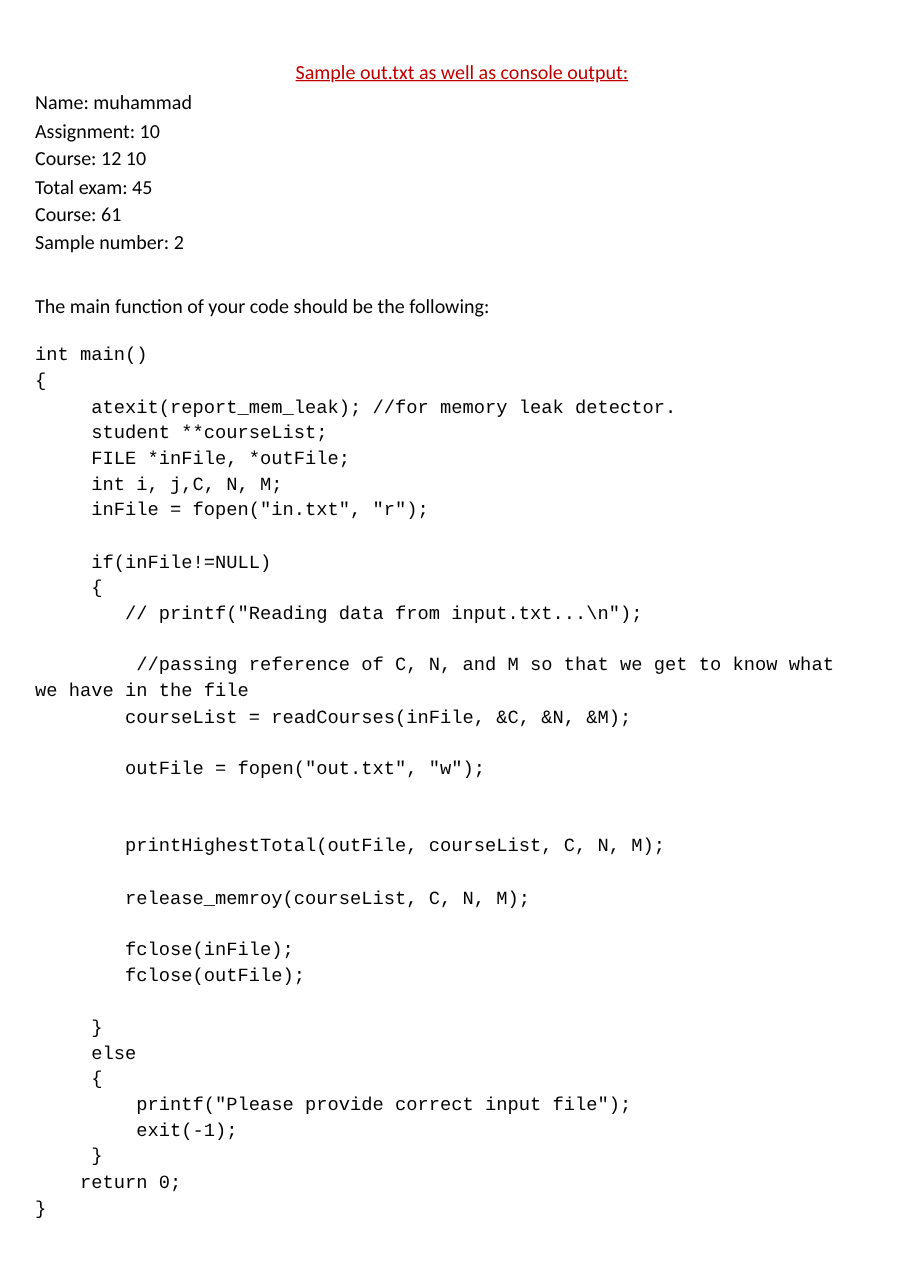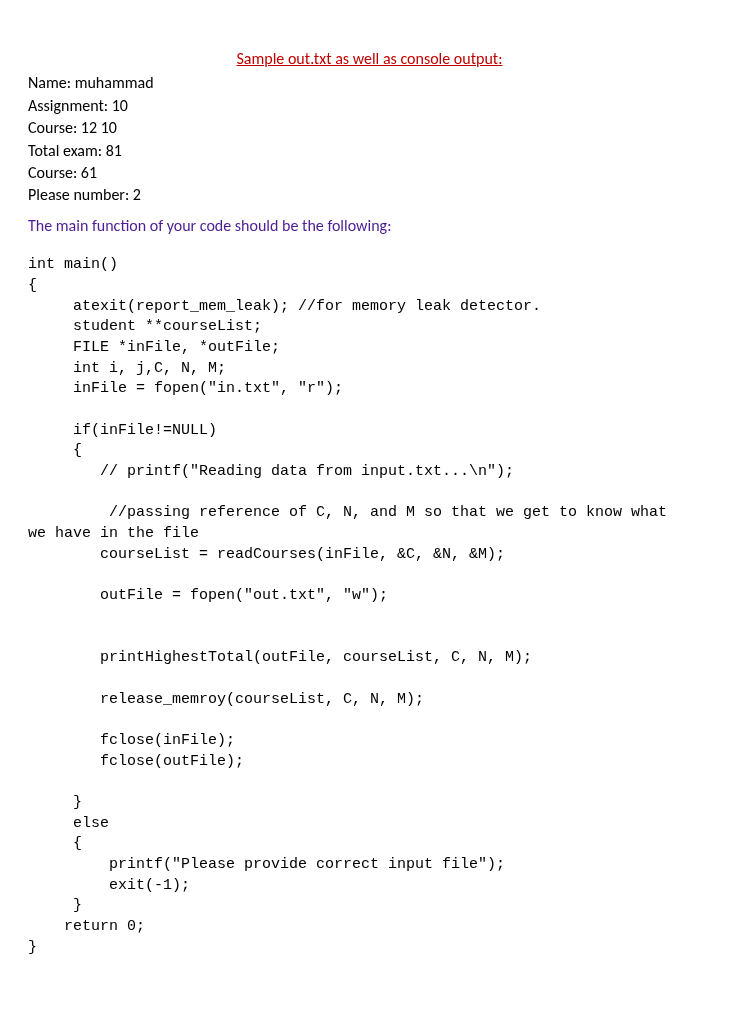--- a/index.html
+++ b/index.html
@@ -22,23 +22,23 @@
       font-size: 16px;
       margin-bottom: 2px;
       text-align: center;
     }
     .info-line {
       color: #000000;
       font-size: 16px;
       line-height: 1.4;
     }
     .instruction {
-      color: #4c1d95;
+      color: #000000;
       font-size: 16px;
-      margin-top: 8px;
+      margin-top: 28px;
       margin-bottom: 18px;
     }
     .code-block {
       font-family: Liberation Mono, monospace;
       font-size: 15px;
       line-height: 1.38;
       color: #000000;
       white-space: pre;
       overflow: visible;
     }
@@ -58,30 +58,30 @@
   <span>10</span>
 </div>
 
 <div class="info-line">
   <span>Course:</span>
   <span>12 10</span>
 </div>
 
 <div class="info-line">
   <span>Total exam:</span>
-  <span>81</span>
+  <span>45</span>
 </div>
 
 <div class="info-line">
   <span>Course:</span>
   <span>61</span>
 </div>
 
 <div class="info-line">
-  <span>Please number:</span>
+  <span>Sample number:</span>
   <span>2</span>
 </div>
 
 <div class="instruction">The main function of your code should be the following:</div>
 
 <div class="code-block">int main()
 {
      atexit(report_mem_leak); //for memory leak detector.
      student **courseList;
      FILE *inFile, *outFile;

